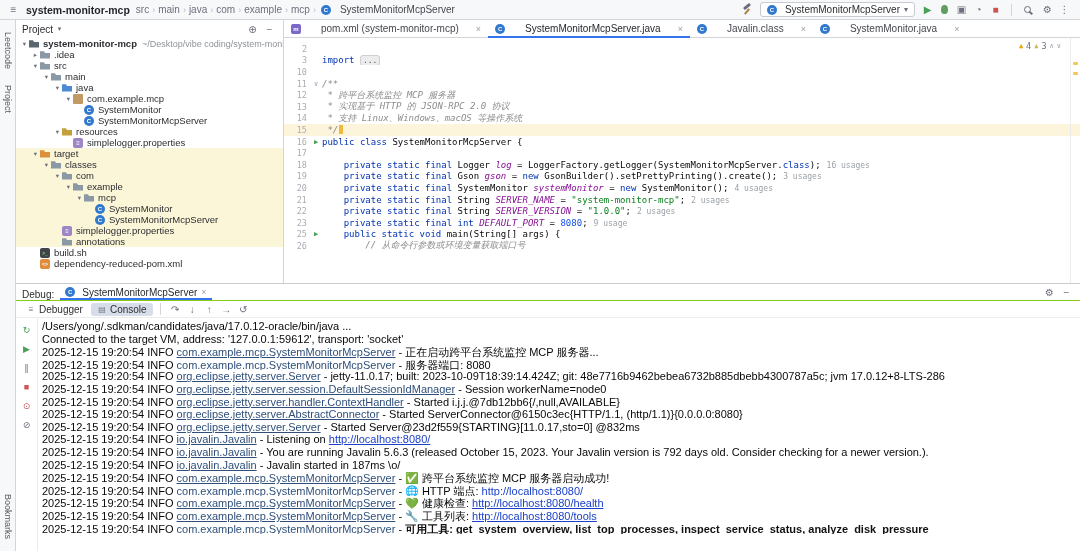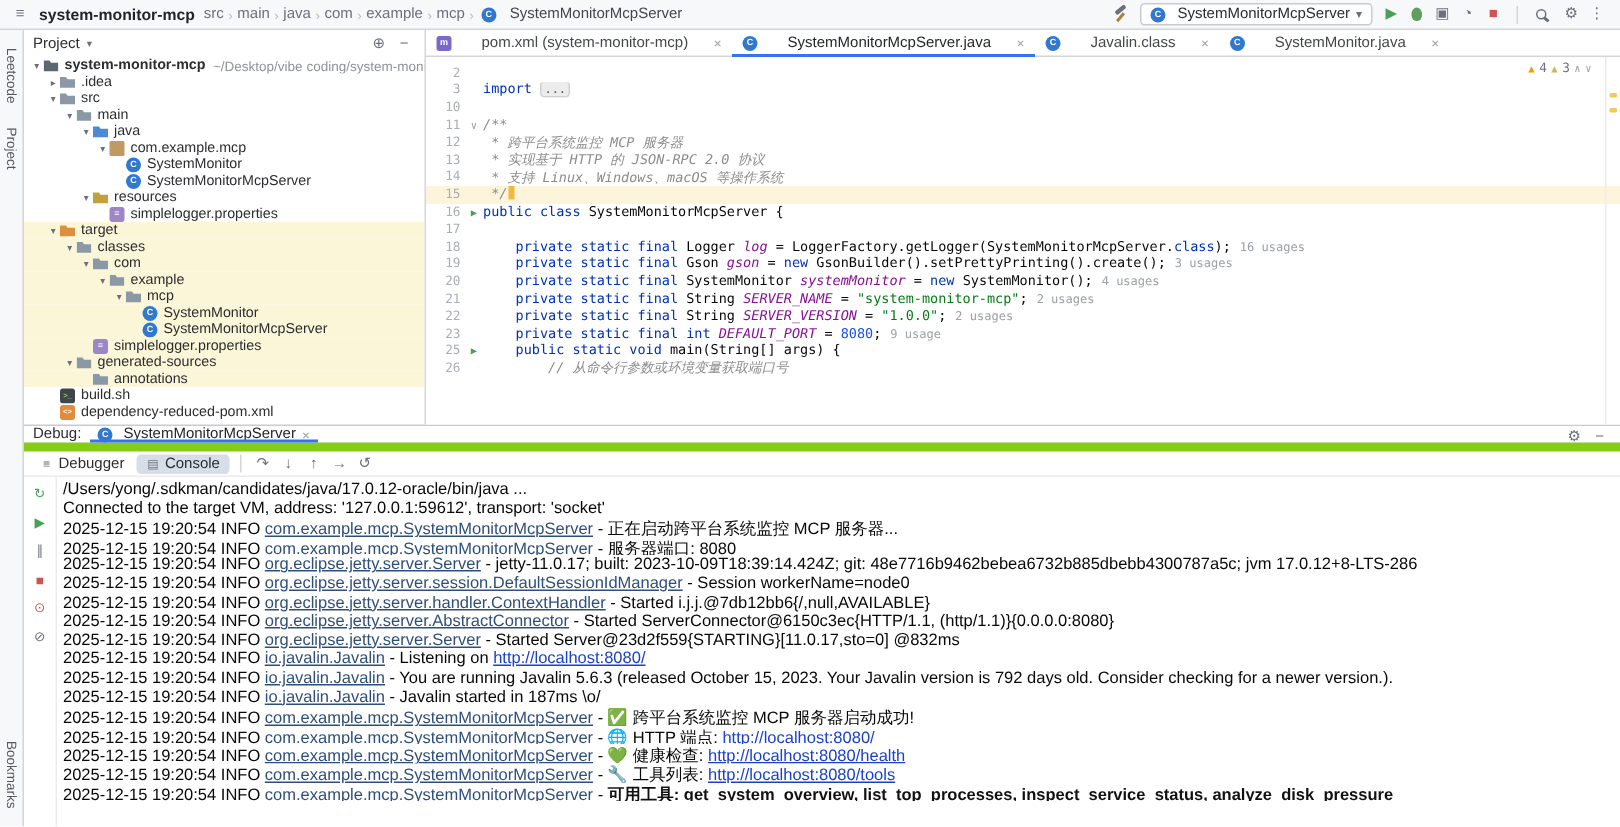--- a/index.html
+++ b/index.html
@@ -92,21 +92,21 @@
   .inspections{position:absolute;top:3px;right:16px;display:flex;align-items:center;gap:3px;font-size:8.5px;color:#6c707e;background:rgba(255,255,255,.9);padding:0 3px;border-radius:3px}
   .warn-tri{color:#eda200;font-size:7px}
   .weak-dot{color:#d3b65c;font-size:7px}
   .insp-chev{color:#9ca0a8;font-size:7px}
   .err-stripe{position:absolute;top:0;right:0;bottom:0;width:10px;border-left:1px solid #ececec}
   .mark{position:absolute;right:2px;width:5px;height:3px;background:#f0c95c;border-radius:1px}
   .m1{top:24px}.m2{top:34px}
 
   
   .debug-panel{height:268px;flex:0 0 268px;border-top:1px solid #c9cbd1;display:flex;flex-direction:column;background:#fff}
-  .debug-header{height:17px;flex:0 0 17px;display:flex;align-items:flex-start;gap:6px;padding:0 6px;font-size:10px;border-bottom:6px solid #84cc16}
+  .debug-header{height:17px;flex:0 0 17px;display:flex;align-items:flex-end;gap:6px;padding:0 6px;font-size:10px;border-bottom:1px solid #84cc16}
   .dbg-label{color:#2b2d30}
   .dbg-tab{display:flex;align-items:center;gap:3px;position:relative;padding:0 5px;height:100%;color:#1f2328}
   .dbg-tab.active::after{content:"";position:absolute;left:0;right:0;bottom:0;height:2px;background:#3574f0}
   .debug-toolbar{height:17px;flex:0 0 17px;display:flex;align-items:center;gap:4px;padding:0 4px;border-bottom:1px solid #ececec;font-size:10px}
   .subtabs{display:inline-flex;gap:2px}
   .subtab{display:inline-flex;align-items:center;gap:3px;padding:1px 6px;border-radius:3px;color:#2b2d30}
   .subtab.active{background:#d8dee9}
   .subtab .icg{width:10px;height:10px;font-size:8px}
   .debug-body{flex:1;display:flex;min-height:0}
   .debug-stripe{width:22px;flex:0 0 22px;border-right:1px solid #ececec;display:flex;flex-direction:column;align-items:center;padding-top:4px;gap:4px}
@@ -277,25 +277,20 @@
               <div class="tree-row hl" style="padding-left: 70px;">
                 <span class="arr"></span>
                 <span class="ti ti-class"></span>
                 <span class="tlabel">SystemMonitorMcpServer</span>
               </div>
               <div class="tree-row hl" style="padding-left: 37px;">
                 <span class="arr"></span>
                 <span class="ti ti-props"></span>
                 <span class="tlabel">simplelogger.properties</span>
               </div>
-              <div class="tree-row hl" style="padding-left: 26px;">
-                <span class="arr">▾</span>
-                <span class="ti ti-folder"></span>
-                <span class="tlabel">generated-sources</span>
-              </div>
               <div class="tree-row hl" style="padding-left: 37px;">
                 <span class="arr"></span>
                 <span class="ti ti-folder"></span>
                 <span class="tlabel">annotations</span>
               </div>
               <div class="tree-row" style="padding-left: 15px;">
                 <span class="arr"></span>
                 <span class="ti ti-shell"></span>
                 <span class="tlabel">build.sh</span>
               </div>

